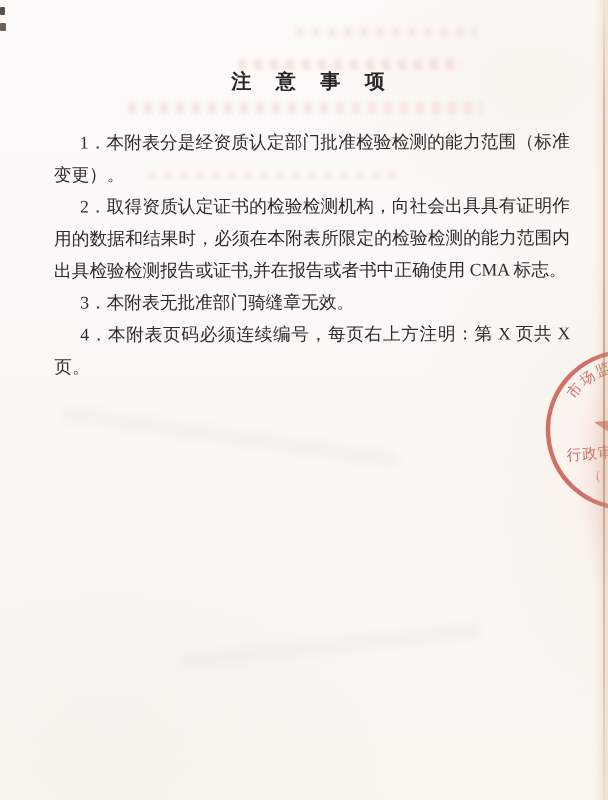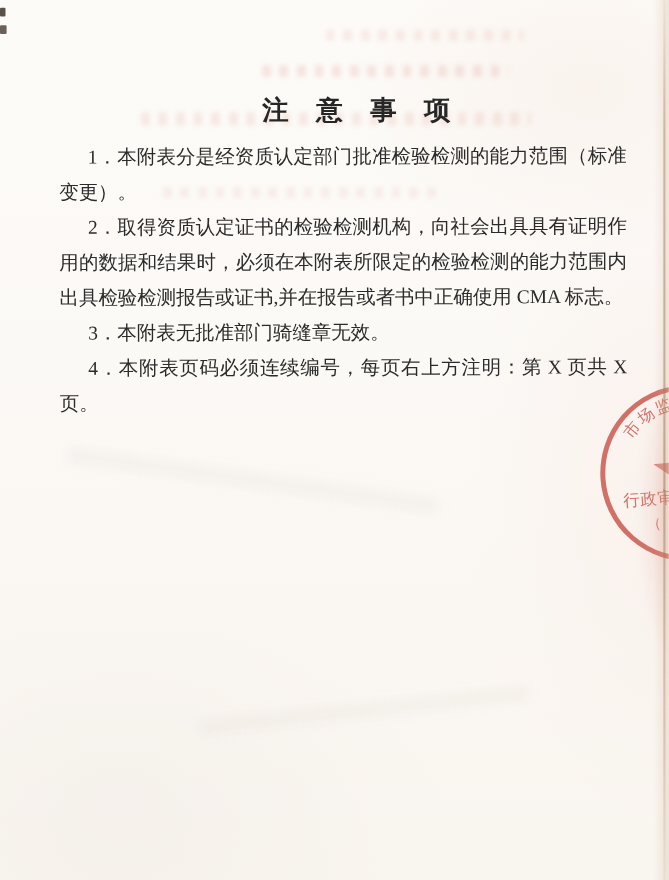--- a/index.html
+++ b/index.html
@@ -7,23 +7,23 @@
     position:relative; width:608px; height:800px; overflow:hidden;
     background:
       radial-gradient(ellipse 320px 220px at 88% 10%, rgba(238,216,202,0.22), transparent 70%),
       radial-gradient(ellipse 260px 420px at 100% 55%, rgba(242,204,194,0.16), transparent 72%),
       radial-gradient(ellipse 420px 300px at 18% 92%, rgba(228,222,215,0.20), transparent 70%),
       linear-gradient(180deg,#fdfbf8 0%, #fbf8f4 60%, #f9f5ef 100%);
     font-family:"Liberation Serif","DejaVu Serif",serif;
     color:#2b2b2b;
   }
   .title {
-    position:absolute; top:68px; left:54px; width:516px; margin:16px;
-    text-align:center; font-family:Liberation Serif, serif;
-    font-size:24px; font-weight:700; letter-spacing:8px; word-spacing:3px; color:#262626;
+    position:absolute; top:68px; left:54px; width:516px; margin:0;
+    text-align:center; font-family:Liberation Sans, sans-serif;
+    font-size:20px; font-weight:700; letter-spacing:8px; word-spacing:3px; color:#262626;
   }
   .bodytext {
     position:absolute; top:126px; left:54px; width:516px;
     font-size:17.7px; line-height:32px; text-align:justify;
     text-justify:inter-character; letter-spacing:0;
     transform:rotate(-0.15deg);
   }
   .bodytext p { margin:0; text-indent:26px; }
   
   .seal { position:absolute; left:543px; top:352px; width:100px; height:160px; }

